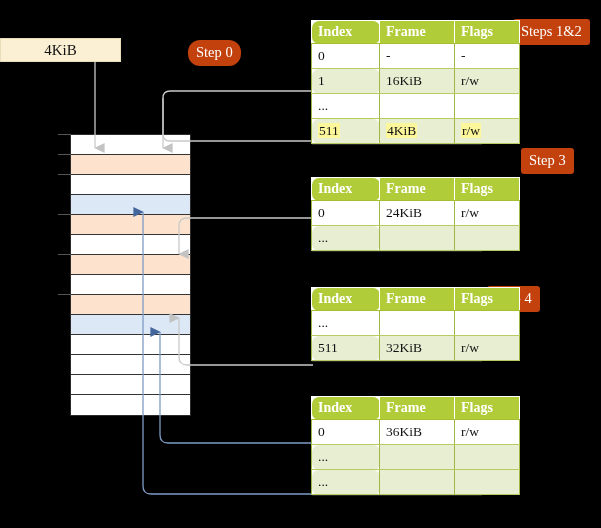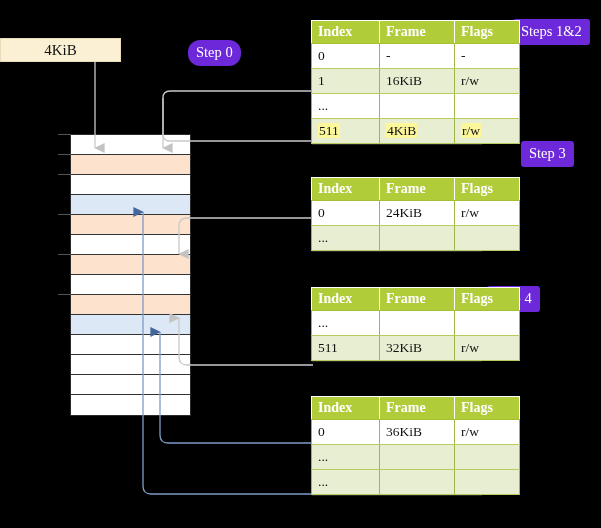--- a/index.html
+++ b/index.html
@@ -6,21 +6,21 @@
   body{
     width:601px;height:528px;position:relative;overflow:hidden;
     font-family:"Liberation Serif","DejaVu Serif",serif;
     color:#000;
   }
   .stage{position:absolute;left:0;top:0;width:601px;height:528px;}
 
   
   .badge{
     position:absolute;
-    background:#6d28d9;
+    background:#c2410c;
     color:#ffffff;
     font-family:"Liberation Serif","DejaVu Serif",serif;
     font-size:14.5px;
     line-height:1;
     padding:5px 8px 6px 8px;
     border-radius:3px;
     white-space:nowrap;
     box-shadow:0 1px 0 rgba(0,0,0,.4);
   }
 
@@ -81,21 +81,21 @@
     border-bottom:1px solid #b6cc60;
     color:#111;
     height:18px;
     vertical-align:middle;
     white-space:nowrap;
     overflow:hidden;
   }
   .ptable tr.alt td{background:#e7eed2;}
   .ptable tr.plain td{background:#ffffff;}
   .ptable td .hl{background:#fbf79a;padding:0 1px;}
-  .colI{width:55px;}
+  .colI{width:55px;border-radius:7px;}
   .colF{width:62px;}
   .colG{width:52px;}
 
   
   .conn{position:absolute;}
   .conn svg{display:block;overflow:visible;}
 </style>
 </head>
 <body>
 
@@ -104,21 +104,21 @@
   <div class="srcbox" style="left:0px;top:38px;width:121px;height:24px;">
     <span>4KiB</span>
   </div>
 
   <div class="badge" style="left:188px;top:40px;border-radius:12px;">
     <span>Step 0</span>
   </div>
   <div class="badge" style="left:513px;top:19px;">
     <span>Steps 1&amp;2</span>
   </div>
-  <div class="badge" style="left:521px;top:141px;">
+  <div class="badge" style="left:521px;top:148px;">
     <span>Step 3</span>
   </div>
   <div class="badge" style="left:487px;top:265px;margin-top:21px;">
     <span>Step 4</span>
   </div>
 
   <div class="memcol" id="memcol" style="left:70px;top:134px;width:121px;height:282px;">
       <div class="memrow" style="height: 20px;"></div>
       <div class="memrow orange" style="height: 20px;"></div>
       <div class="memrow" style="height: 20px;"></div>

